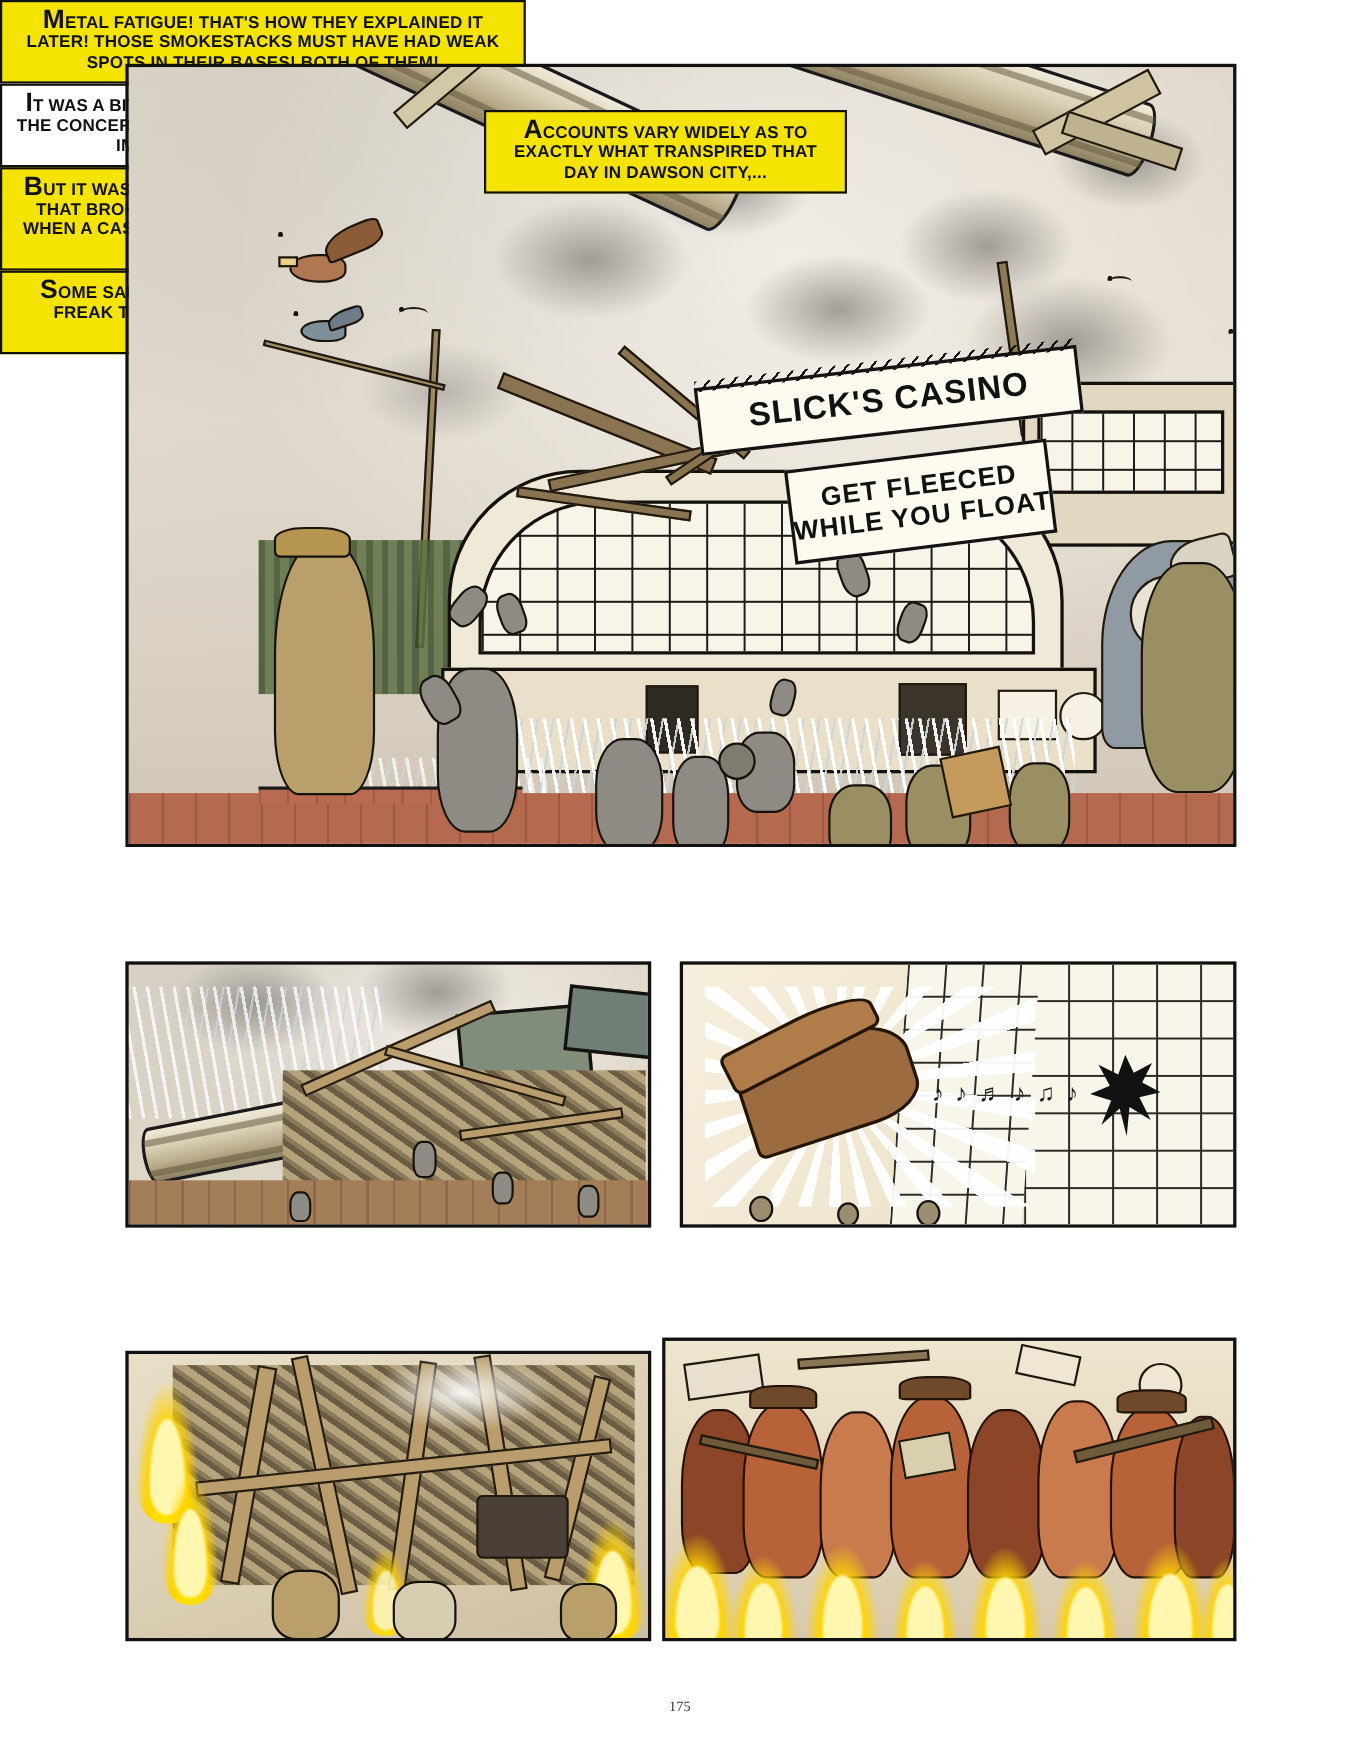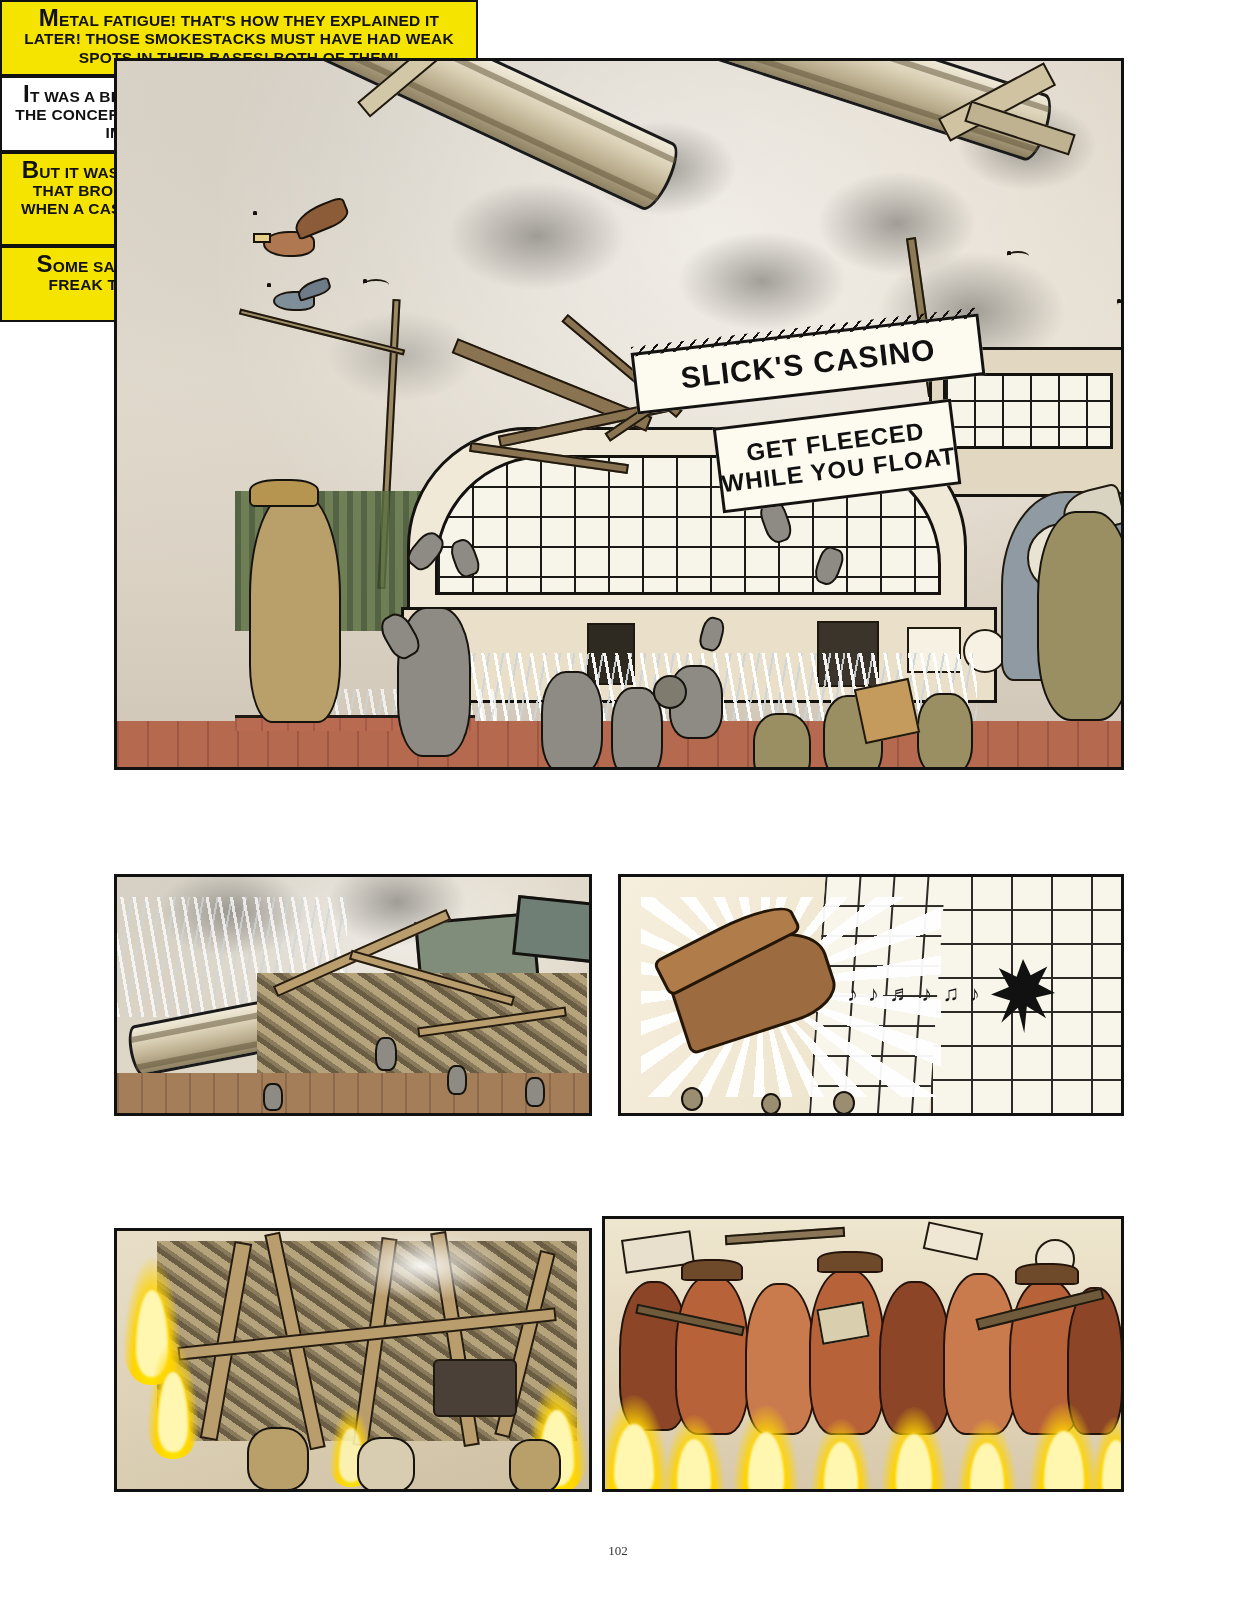--- a/index.html
+++ b/index.html
@@ -374,20 +374,23 @@
       <div style="position:absolute;width:22px;height:10px;border-top:2px solid #201a12;border-radius:50% 50% 0 0;"></div>
     </div>
 
     <div class="sign-board" id="casino-sign">SLICK'S CASINO</div>
     <div class="sign-board" id="banner">
       <span>GET FLEECED</span>
       <span>WHILE YOU FLOAT</span>
     </div>
   </div>
 
+  <div class="caption cap-float" id="cap1">
+    <span class="dropcap">A</span><span>CCOUNTS VARY WIDELY AS TO EXACTLY WHAT TRANSPIRED THAT DAY IN DAWSON CITY,...</span>
+  </div>
 
   <div class="caption" id="cap2">
     <span class="dropcap">M</span><span>ETAL FATIGUE! THAT'S HOW THEY EXPLAINED IT LATER! THOSE SMOKESTACKS MUST HAVE HAD WEAK SPOTS IN THEIR BASES! BOTH OF THEM!</span>
   </div>
 
   <div class="panel" id="panel2">
     <div class="sky-haze"></div>
     <div class="smoke" style="left:40px;top:-10px;width:150px;height:90px;"></div>
     <div class="smoke" style="left:210px;top:-20px;width:140px;height:90px;"></div>
     <div class="splash" style="left:0px;top:20px;width:230px;height:120px;opacity:.75"></div>
@@ -507,14 +510,14 @@
         <div class="core"></div>
       </div>
     <div class="flame" style="left:424px;top:184px;width:70px;height:108px;">
         <div class="core"></div>
       </div>
     <div class="flame" style="left:486px;top:198px;width:50px;height:90px;">
         <div class="core"></div>
       </div>
   </div>
 
-  <div class="page-number">102</div>
+  <div class="page-number">175</div>
 </div>
 
 </body></html>

